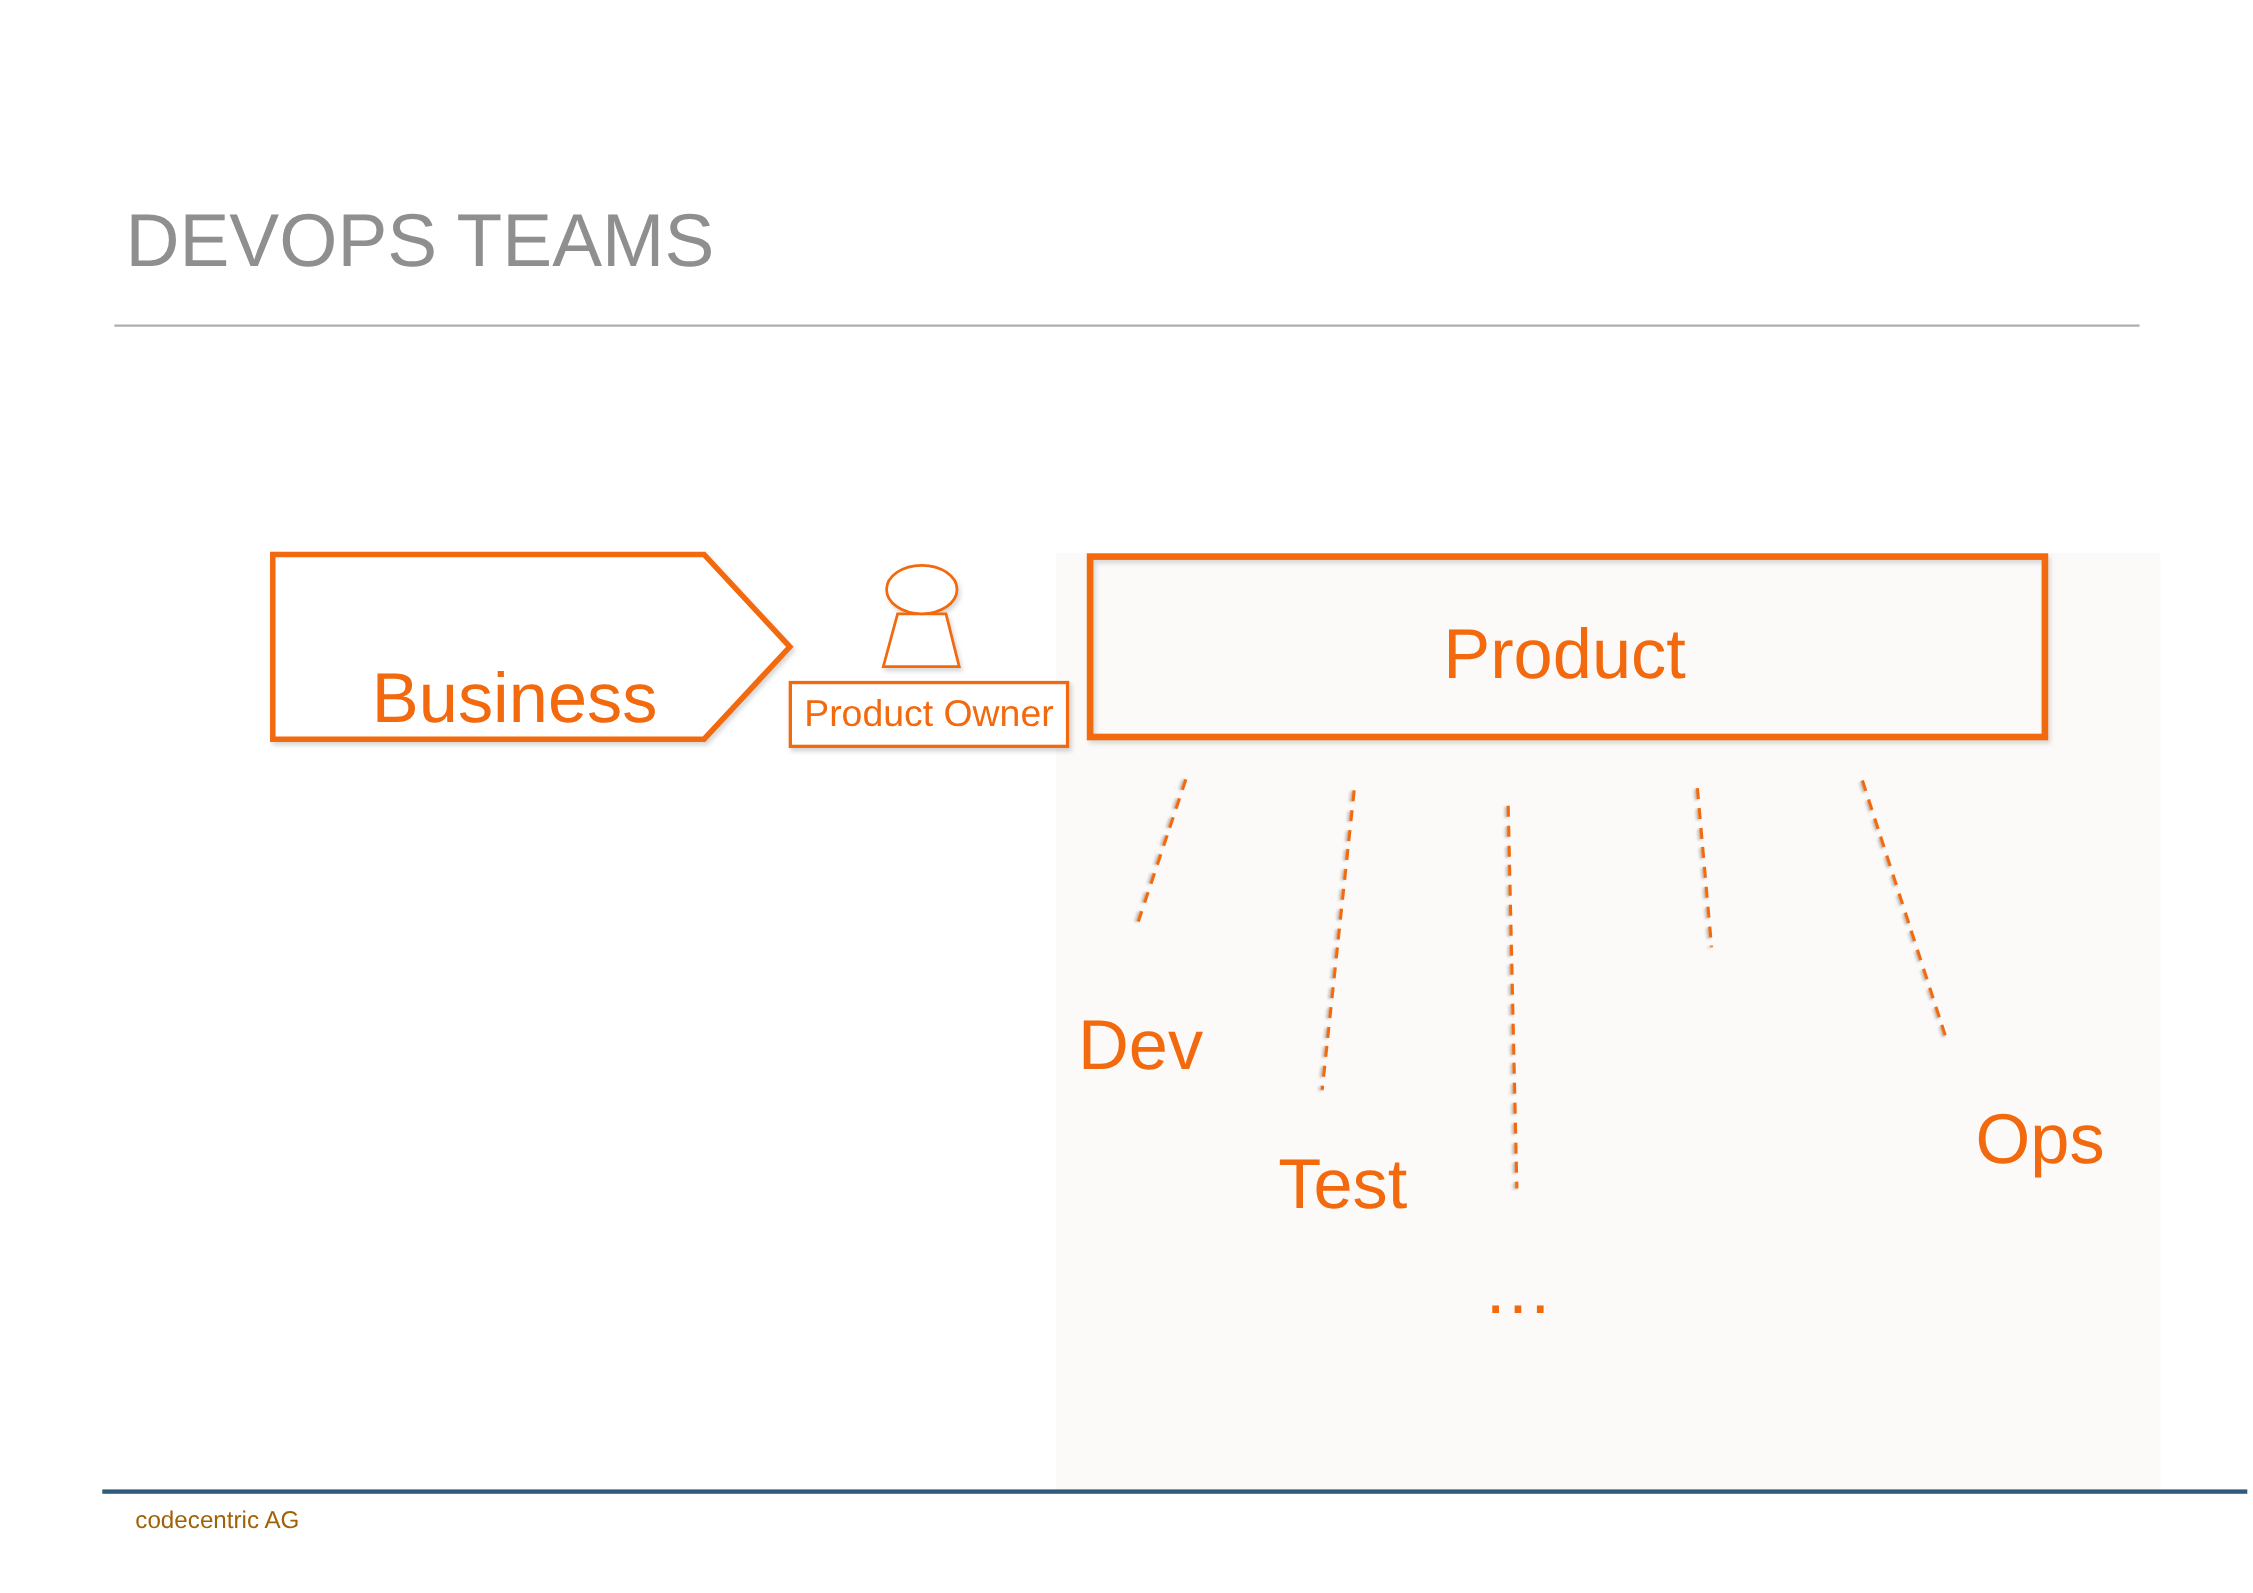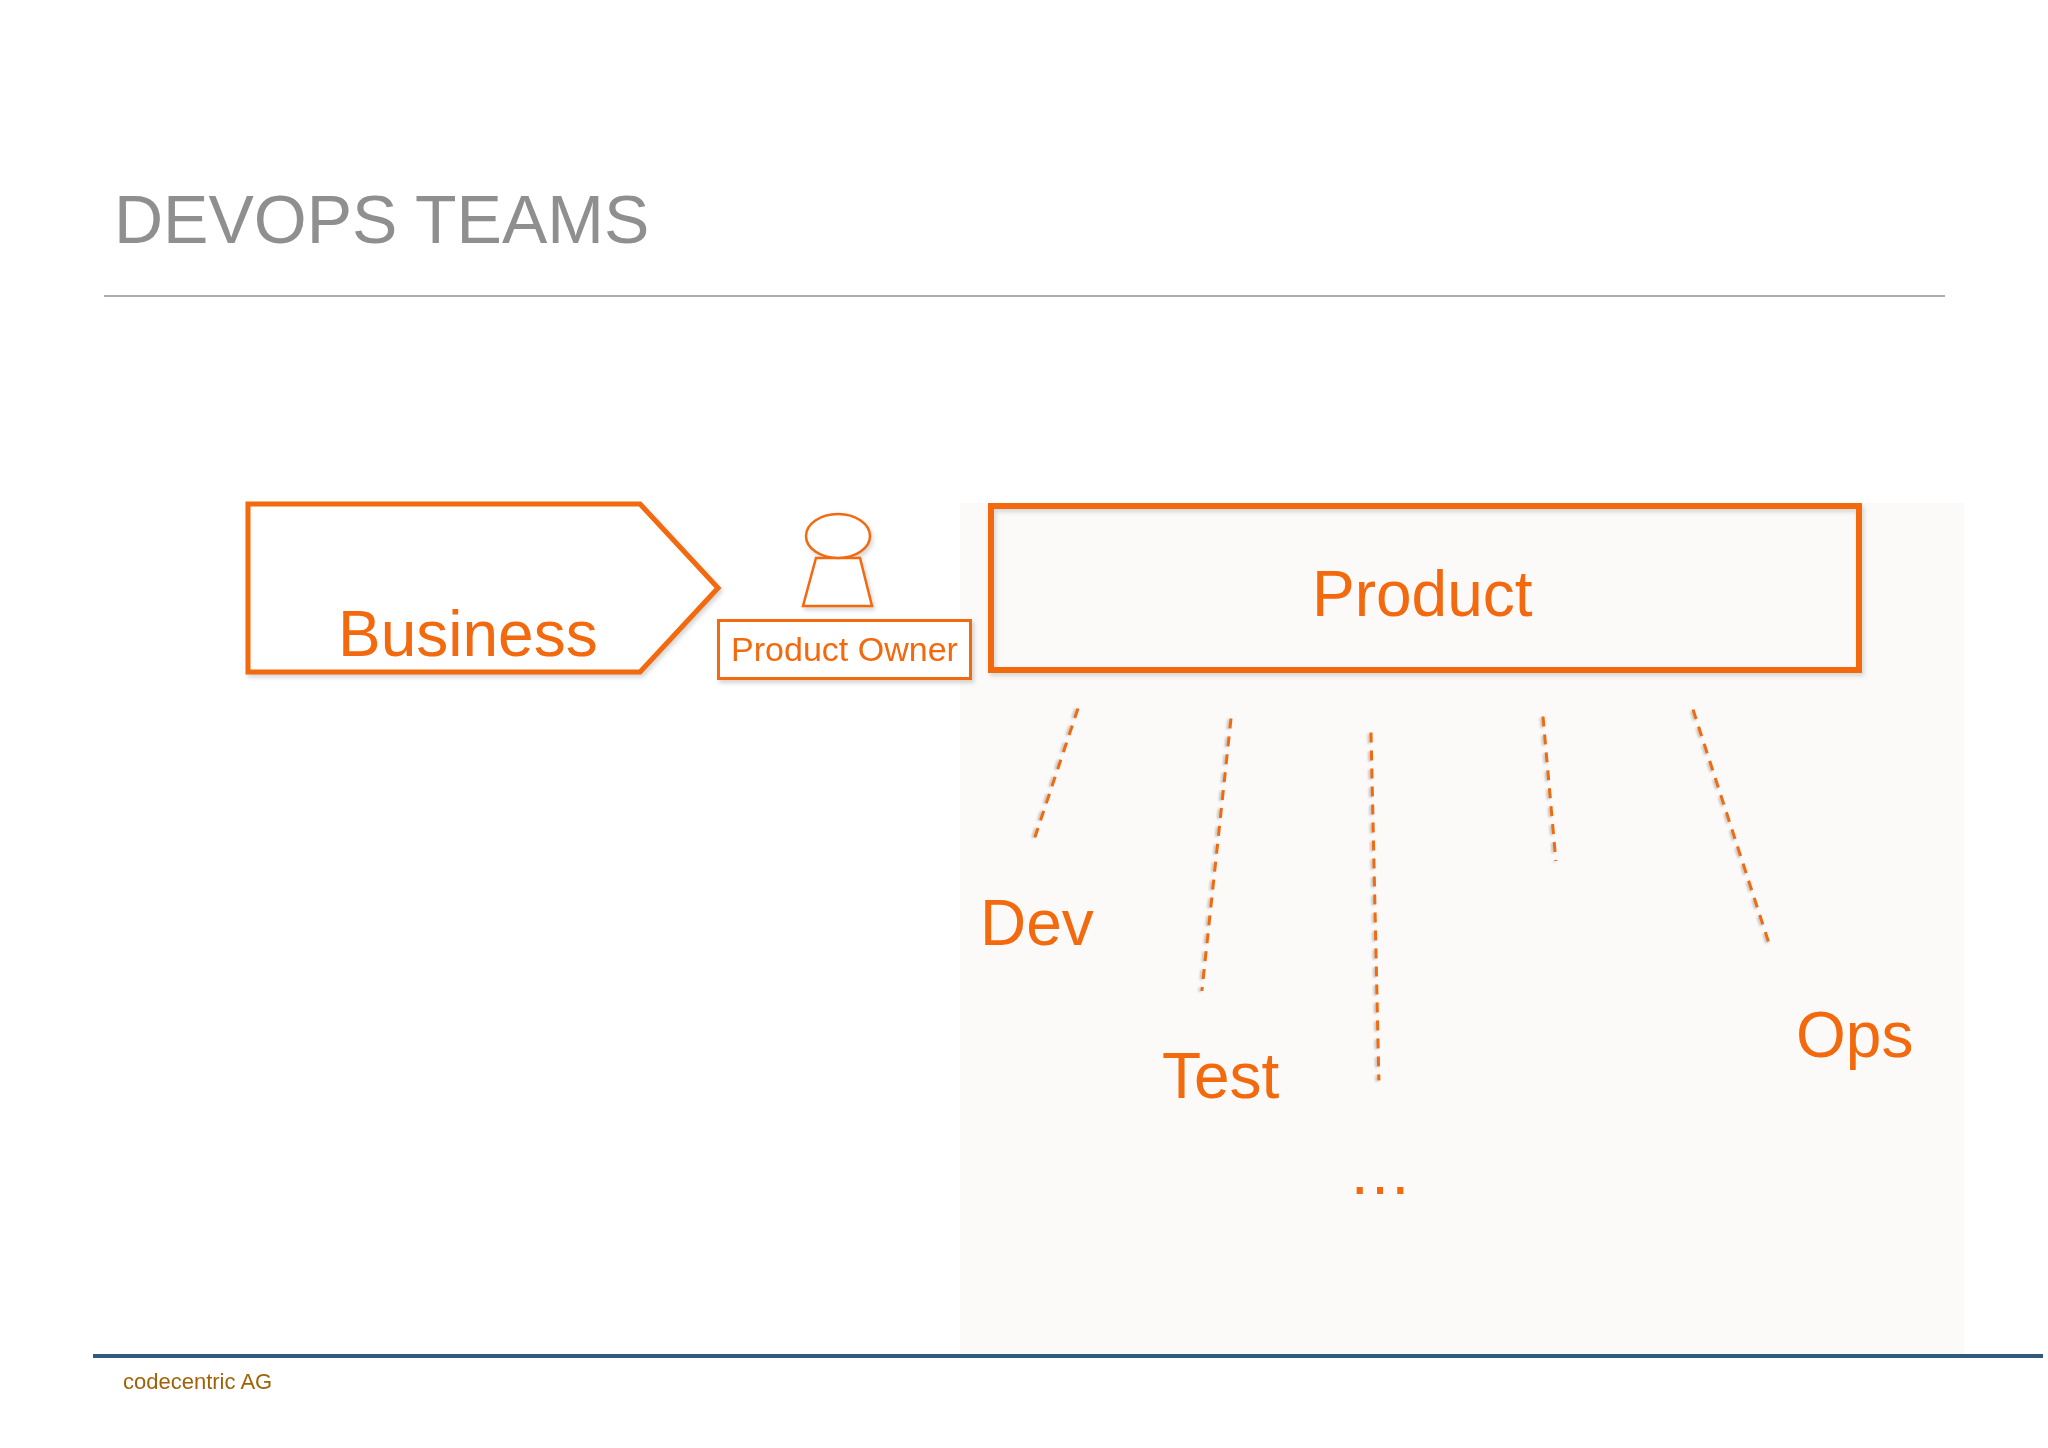--- a/index.html
+++ b/index.html
@@ -18,21 +18,21 @@
 
   .footer-rule{position:absolute;left:93px;top:1354px;width:1950px;height:4px;background:#2f5c7a;}
   .footer-text{position:absolute;left:123px;top:1369px;font-size:22px;color:#a16207;white-space:nowrap;}
 
   .shapes{position:absolute;left:0;top:0;filter:drop-shadow(2px 3px 2px rgba(110,110,110,.28));}
   .shape-outline{fill:#ffffff;stroke:#f2690e;}
 
   .olabel{position:absolute;color:#f2690e;font-size:64px;line-height:1;white-space:nowrap;}
   .business-label{left:338px;top:562px;margin-top:40px;}
   .devops-label{left:1312px;top:562px;}
-  .dev-label{left:980px;top:891px;}
+  .dev-label{left:980px;top:918px;}
   .test-label{left:1162px;top:1044px;}
   .security-label{
     left:1458px;top:876px;width:206px;line-height:80px;text-align:center;
     word-break:break-all;white-space:normal;
   }
   .ops-label{left:1796px;top:1003px;}
   .dots-label{left:1348px;top:1140px;}
 
   .po-box{
     position:absolute;left:702px;top:619px;width:255px;height:61px;box-sizing:border-box;

